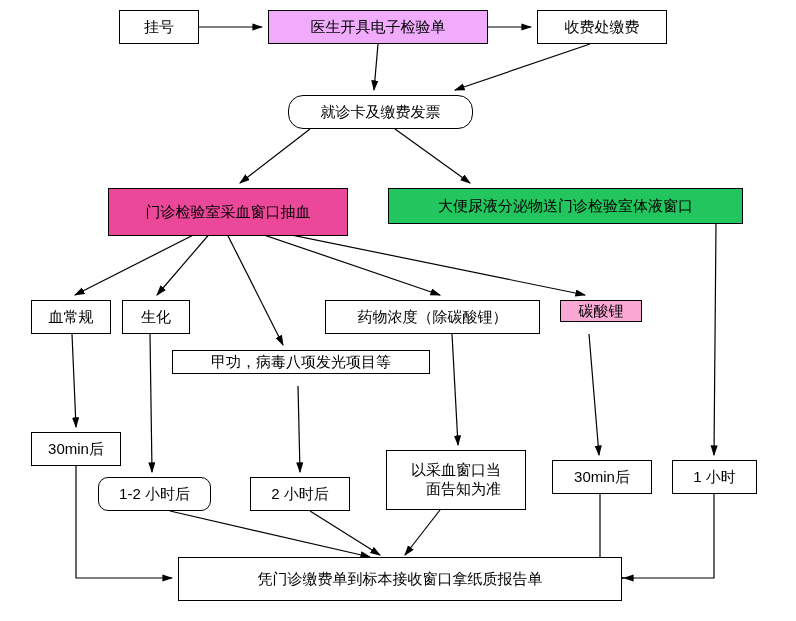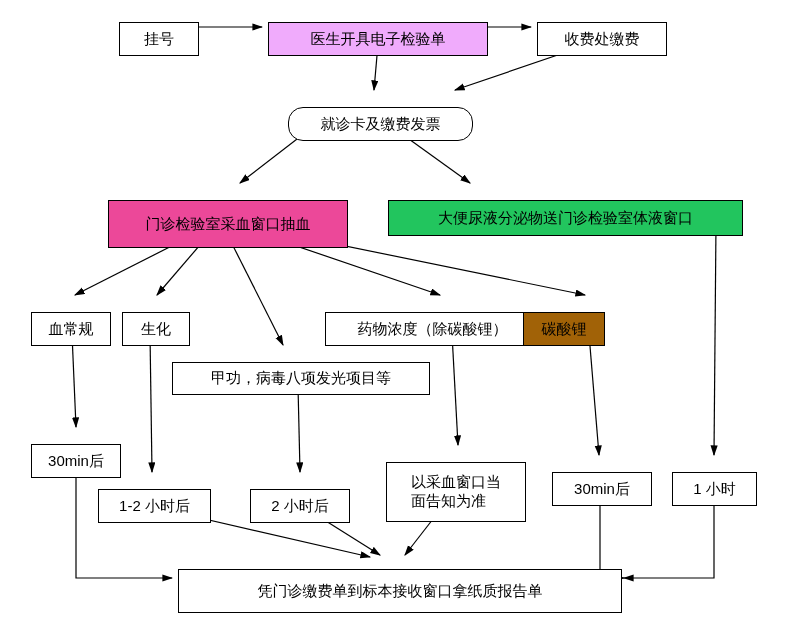--- a/index.html
+++ b/index.html
@@ -17,27 +17,26 @@
   }
   .node {
     position: absolute;
     box-sizing: border-box;
     border: 1px solid #000000;
     background: #ffffff;
     color: #000000;
     display: flex;
     align-items: center;
     justify-content: center;
-    text-align: left;
+    text-align: right;
     font-size: 15px;
     line-height: 1.25;
     padding: 6px 6px;
     white-space: pre-line;
     z-index: 2;
-    margin-top: 12px;
   }
   svg.edges {
     position: absolute;
     left: 0;
     top: 0;
     width: 796px;
     height: 621px;
     z-index: 1;
   }
 </style>
@@ -80,24 +79,24 @@
   <div id="node-layer">
       <div class="node" style="left: 119px; top: 10px; width: 80px; height: 34px; border-color: rgb(0, 0, 0); background: rgb(255, 255, 255);">挂号</div>
       <div class="node" style="left: 268px; top: 10px; width: 220px; height: 34px; border-color: rgb(0, 0, 0); background: #f0abfc;">医生开具电子检验单</div>
       <div class="node" style="left: 537px; top: 10px; width: 130px; height: 34px; border-color: rgb(0, 0, 0); background: rgb(255, 255, 255);">收费处缴费</div>
       <div class="node" style="left: 288px; top: 95px; width: 185px; height: 34px; border-color: rgb(0, 0, 0); background: rgb(255, 255, 255); border-radius: 15px;">就诊卡及缴费发票</div>
       <div class="node" style="left: 108px; top: 188px; width: 240px; height: 48px; border-color: rgb(0, 0, 0); background: #ec4899;">门诊检验室采血窗口抽血</div>
       <div class="node" style="left: 388px; top: 188px; width: 355px; height: 36px; border-color: rgb(0, 0, 0); background: #22c55e;">大便尿液分泌物送门诊检验室体液窗口</div>
       <div class="node" style="left: 31px; top: 300px; width: 80px; height: 34px; border-color: rgb(0, 0, 0); background: rgb(255, 255, 255);">血常规</div>
       <div class="node" style="left: 122px; top: 300px; width: 68px; height: 34px; border-color: rgb(0, 0, 0); background: rgb(255, 255, 255);">生化</div>
       <div class="node" style="left: 325px; top: 300px; width: 215px; height: 34px; border-color: rgb(0, 0, 0); background: rgb(255, 255, 255);">药物浓度（除碳酸锂）</div>
-      <div class="node" style="left: 523px; top: 300px; width: 82px; height: 34px; border-color: rgb(0, 0, 0); background: #a16207;">碳酸锂</div>
-      <div class="node" style="left: 172px; top: 350px; width: 258px; height: 33px; border-color: rgb(0, 0, 0); background: rgb(255, 255, 255);">甲功，病毒八项发光项目等</div>
+      <div class="node" style="left: 560px; top: 300px; width: 82px; height: 22px; border-color: rgb(0, 0, 0); background: #f9a8d4;">碳酸锂</div>
+      <div class="node" style="left: 172px; top: 350px; width: 258px; height: 24px; border-color: rgb(0, 0, 0); background: rgb(255, 255, 255);">甲功，病毒八项发光项目等</div>
       <div class="node" style="left: 31px; top: 432px; width: 90px; height: 34px; border-color: rgb(0, 0, 0); background: rgb(255, 255, 255);">30min后</div>
-      <div class="node" style="left: 98px; top: 477px; width: 113px; height: 34px; border-color: rgb(0, 0, 0); background: rgb(255, 255, 255);">1-2 小时后</div>
+      <div class="node" style="left: 98px; top: 477px; width: 113px; height: 34px; border-color: rgb(0, 0, 0); background: rgb(255, 255, 255); border-radius: 10px;">1-2 小时后</div>
       <div class="node" style="left: 250px; top: 477px; width: 100px; height: 34px; border-color: rgb(0, 0, 0); background: rgb(255, 255, 255);">2 小时后</div>
       <div class="node" style="left: 386px; top: 450px; width: 140px; height: 60px; border-color: rgb(0, 0, 0); background: rgb(255, 255, 255);">以采血窗口当
 面告知为准</div>
       <div class="node" style="left: 552px; top: 460px; width: 100px; height: 34px; border-color: rgb(0, 0, 0); background: rgb(255, 255, 255);">30min后</div>
       <div class="node" style="left: 672px; top: 460px; width: 85px; height: 34px; border-color: rgb(0, 0, 0); background: rgb(255, 255, 255);">1 小时</div>
       <div class="node" style="left: 178px; top: 557px; width: 444px; height: 44px; border-color: rgb(0, 0, 0); background: rgb(255, 255, 255);">凭门诊缴费单到标本接收窗口拿纸质报告单</div>
     </div>
 </div>
 
 </body></html>

